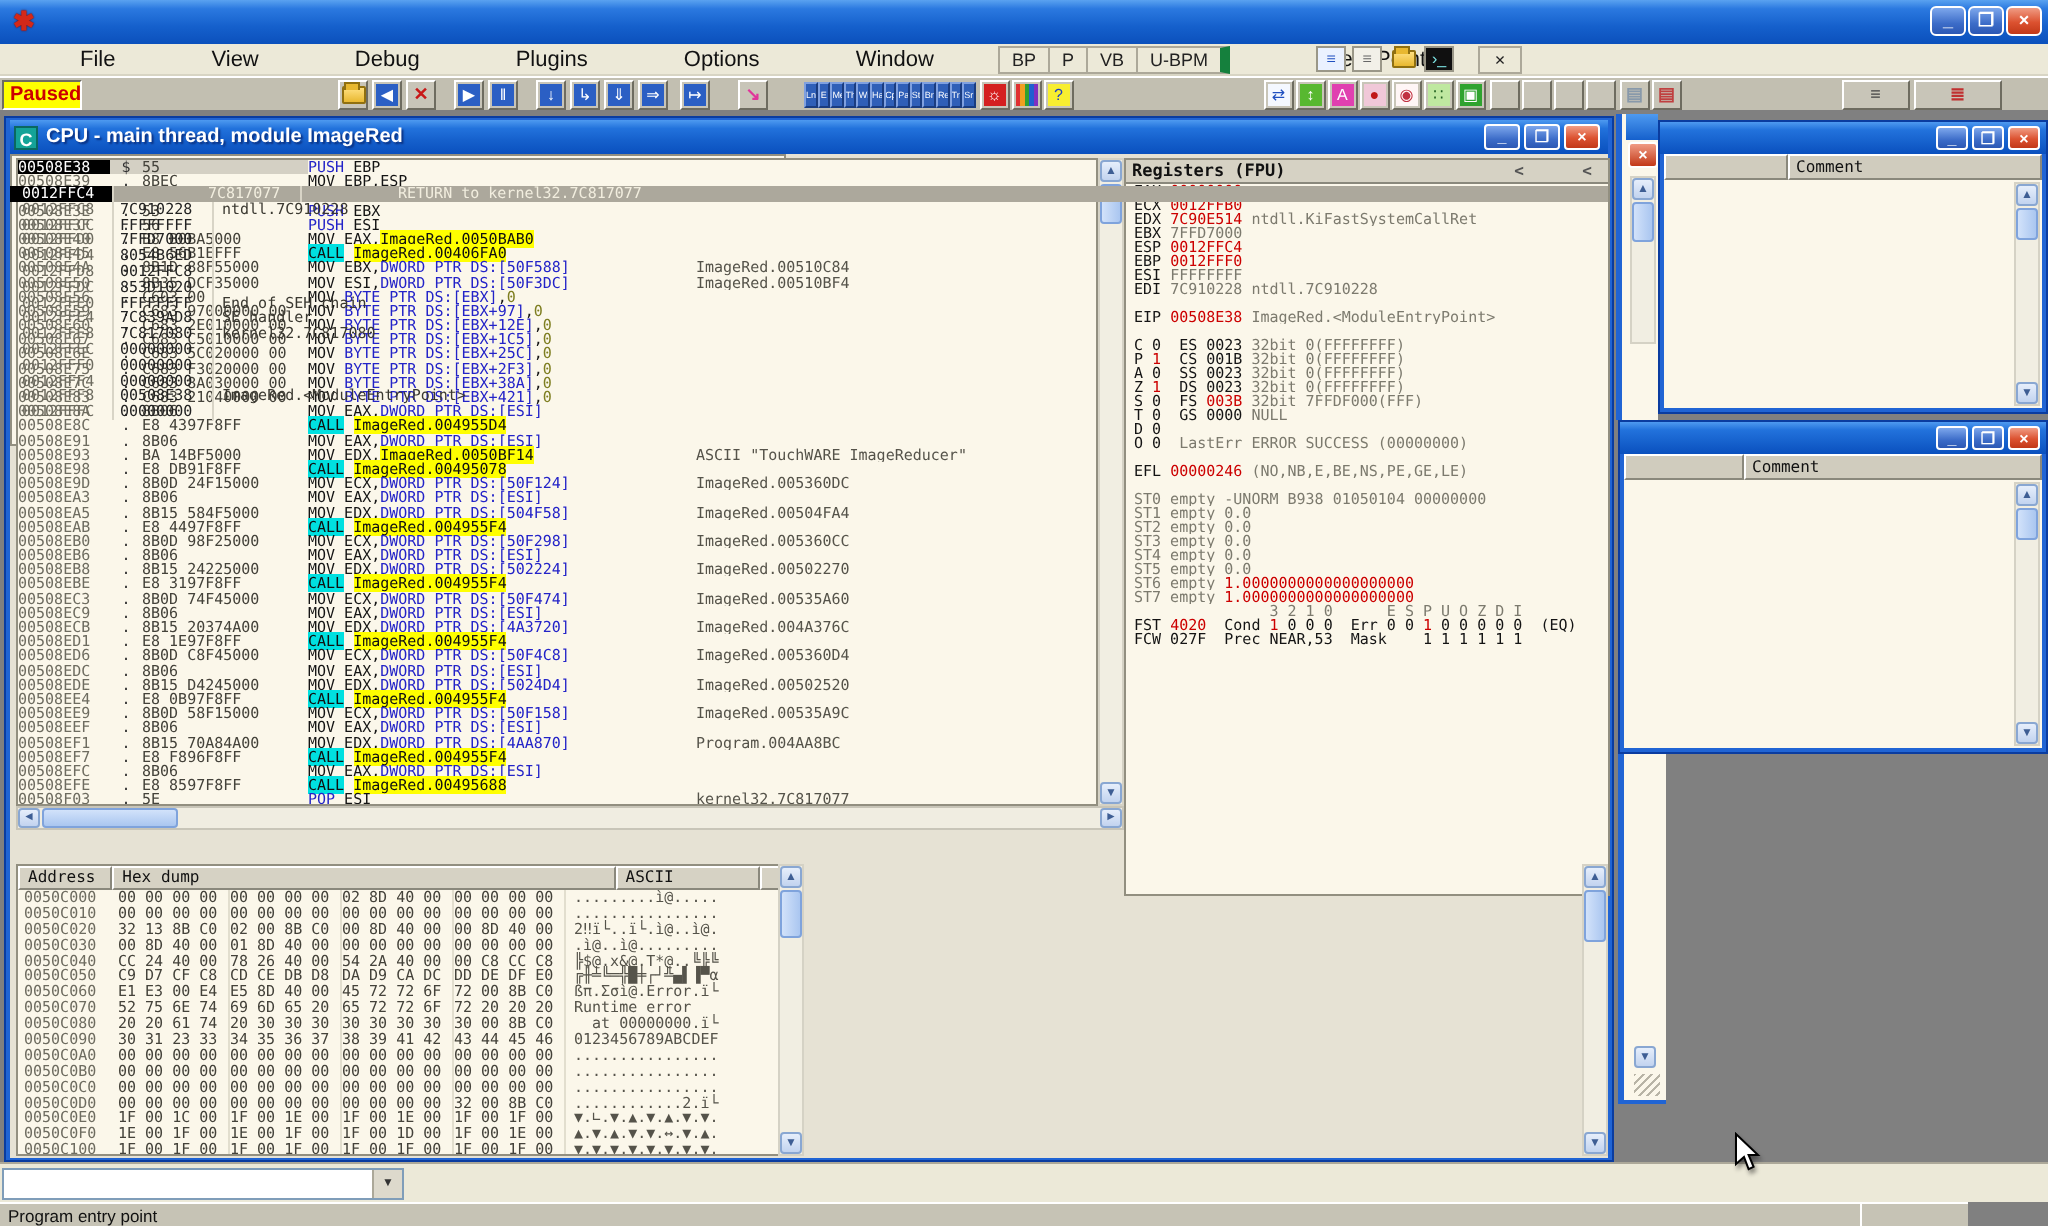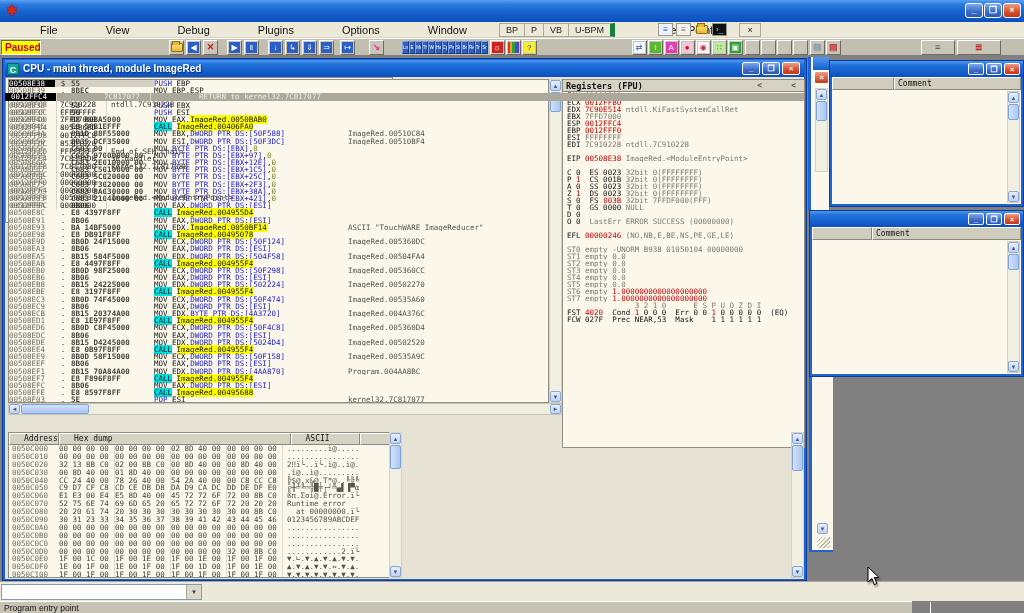--- a/index.html
+++ b/index.html
@@ -50,21 +50,21 @@
 
   .pane{ position:absolute; background:#FBF7EA; border:1px solid #928F80; }
   .mono{ font-family:"DejaVu Sans Mono", monospace; }
 
   
   #disasm{ left:3px; top:2px; width:541px; height:324px; overflow:hidden; }
   .d-row{ display:flex; height:7.2px; font-size:7.5px; line-height:7.3px; white-space:pre; }
   .d-addr{ width:46px; color:#6E6C60; flex:none; }
   .d-row.sel .d-addr{ background:#000; color:#fff; }
   .d-mark{ width:16px; color:#333; text-align:center; flex:none; }
-  .d-hex{ width:83px; color:#44423A; flex:none;font-weight:bold; }
+  .d-hex{ width:83px; color:#44423A; flex:none; }
   .d-row.sel .d-mark,.d-row.sel .d-hex{ background:#D4D0C4; }
   .d-ins{ width:194px; flex:none; }
   .d-com{ flex:1; color:#55534A; overflow:hidden; }
   .sg-n{ color:#141414; } .sg-b{ color:#2323C8; } .sg-o{ color:#7E7E20; }
   .sg-y{ background:#FFFF00; color:#101010; } .sg-c{ background:#00E0E0; color:#101010; }
   .sg-k{ color:#141414; } .sg-r{ color:#CC0000; } .sg-g{ color:#7C7A6E; }
 
   
   #regs{ left:557px; top:2px; width:243px; height:369px; overflow:hidden; }
   .reg-head{ height:12px; background:#D6D2C4; border-bottom:1px solid #8A887C; font-size:8.5px; font-weight:bold; color:#111; padding:1px 3px; font-family:"DejaVu Sans Mono",monospace; position:relative; }
@@ -76,21 +76,21 @@
   #info{ left:3px; top:338px; width:554px; height:14px; font-size:7.5px; line-height:12px; padding-left:3px; color:#111; }
   .sb{ position:absolute; background:#F1EEE2; border:1px solid #D5D2C5; }
   .sbtn{ position:absolute; left:0; width:11px; height:11px; background:linear-gradient(180deg,#E6EEFB,#C2D3EF); border:1px solid #89A7D2; border-radius:2px; color:#3E5E94; font-size:6px; line-height:10px; text-align:center; }
   .sthumb{ position:absolute; left:0; width:11px; background:linear-gradient(90deg,#D2E2FA,#AAC6F0); border:1px solid #7FA3DC; border-radius:2px; }
   .hbtn{ position:absolute; top:0; width:11px; height:10px; background:linear-gradient(180deg,#E6EEFB,#C2D3EF); border:1px solid #89A7D2; border-radius:2px; color:#3E5E94; font-size:6px; line-height:9px; text-align:center; }
   .hthumb{ position:absolute; top:0; left:12px; width:68px; height:10px; background:linear-gradient(180deg,#D2E2FA,#AAC6F0); border:1px solid #7FA3DC; border-radius:2px; }
 
   
   #dump{ left:3px; top:355px; width:383px; height:146px; overflow:hidden; }
   .dump-head{ display:flex; height:12px; }
-  .dh{ background:#D6D2C4; border:1px solid; border-color:#FFF #8A887C #8A887C #FFF; font-size:8px; color:#111; padding:0 14px; line-height:10px; font-family:"DejaVu Sans Mono",monospace; }
+  .dh{ background:#D6D2C4; border:1px solid; border-color:#FFF #8A887C #8A887C #FFF; font-size:8px; color:#111; padding:0 4px; line-height:10px; font-family:"DejaVu Sans Mono",monospace; }
   .m-row{ display:flex; height:7.9px; font-size:7.5px; line-height:7.8px; white-space:pre; }
   .m-addr{ width:50px; color:#6E6C60; padding-left:3px; flex:none; }
   .m-grp{ width:56px; color:#44423A; border-right:1px solid #E2DECE; flex:none; }
   .m-asc{ width:78px; color:#55534A; padding-left:4px; flex:none; }
 
   
   #stackpane{ left:401px; top:355px; width:388px; height:146px; overflow:hidden; background:#FBF7EA; border:1px solid #928F80; }
   #stack-rows{ position:absolute; left:0; top:16px; width:100%; }
   .s-row{ display:flex; height:7.8px; font-size:7.5px; line-height:7.7px; white-space:pre; }
   .s-addr{ width:52px; color:#6E6C60; padding-left:6px; flex:none; border-right:1px solid #D8D4C6; }
@@ -101,21 +101,21 @@
   .s-row.sel .s-val,.s-row.sel .s-com{ color:#F2EEDF;margin-left:44px; }
 
   
   .cw{ position:absolute; background:#2064D4; border:1px solid #0A3CA0; }
   .cw-title{ height:16px; background:linear-gradient(180deg,#4E9AF0 0%,#2272DC 25%,#1560CC 65%,#0A50BE 100%); position:relative; }
   .cw-btns{ position:absolute; right:3px; top:2px; display:flex; gap:2px; }
   .cw-body{ position:absolute; left:2px; right:2px; bottom:2px; background:#FBF7EA; }
   .cw-cols{ display:flex; height:13px; }
   .cwh{ background:#D0CCBE; border:1px solid; border-color:#FFF #8A887C #8A887C #FFF; font-size:8px; font-family:"DejaVu Sans Mono",monospace; color:#111; padding:1px 3px; }
 
-  .statusbar{ left:0; top:601px; width:912px; height:12px; background:#C6C3B5; border-top:1px solid #fff; font-size:8.5px; color:#111; }
+  .statusbar{ left:0; top:601px; width:984px; height:12px; background:#C6C3B5; border-top:1px solid #fff; font-size:8.5px; color:#111; }
   .cmdbar{ left:0; top:581px; width:1024px; height:20px; background:#ECE9D8; border-top:1px solid #ACA899; }
   .combo{ left:1px; top:2px; width:201px; height:16px; background:#fff; border:1px solid #7F9DB9; display:flex; }
   .combo input{ flex:1; border:none; outline:none; font-size:9px; padding:0 2px; background:#fff; }
   .combo .drop{ width:15px; background:#DDD9CC; border-left:1px solid #ACA899; color:#333; font-size:6px; text-align:center; line-height:14px; }
 </style>
 </head>
 <body>
 
 <div id="app">
 
@@ -289,21 +289,21 @@
             <div class="d-row mono"><span class="d-addr">00508E9D</span><span class="d-mark">.</span><span class="d-hex">8B0D 24F15000</span><span class="d-ins"><span class="sg-n">MOV ECX,</span><span class="sg-b">DWORD PTR DS:[50F124]</span></span><span class="d-com">ImageRed.005360DC</span></div>
             <div class="d-row mono"><span class="d-addr">00508EA3</span><span class="d-mark">.</span><span class="d-hex">8B06</span><span class="d-ins"><span class="sg-n">MOV EAX,</span><span class="sg-b">DWORD PTR DS:[ESI]</span></span><span class="d-com"></span></div>
             <div class="d-row mono"><span class="d-addr">00508EA5</span><span class="d-mark">.</span><span class="d-hex">8B15 584F5000</span><span class="d-ins"><span class="sg-n">MOV EDX,</span><span class="sg-b">DWORD PTR DS:[504F58]</span></span><span class="d-com">ImageRed.00504FA4</span></div>
             <div class="d-row mono"><span class="d-addr">00508EAB</span><span class="d-mark">.</span><span class="d-hex">E8 4497F8FF</span><span class="d-ins"><span class="sg-c">CALL</span><span class="sg-n"> </span><span class="sg-y">ImageRed.004955F4</span></span><span class="d-com"></span></div>
             <div class="d-row mono"><span class="d-addr">00508EB0</span><span class="d-mark">.</span><span class="d-hex">8B0D 98F25000</span><span class="d-ins"><span class="sg-n">MOV ECX,</span><span class="sg-b">DWORD PTR DS:[50F298]</span></span><span class="d-com">ImageRed.005360CC</span></div>
             <div class="d-row mono"><span class="d-addr">00508EB6</span><span class="d-mark">.</span><span class="d-hex">8B06</span><span class="d-ins"><span class="sg-n">MOV EAX,</span><span class="sg-b">DWORD PTR DS:[ESI]</span></span><span class="d-com"></span></div>
             <div class="d-row mono"><span class="d-addr">00508EB8</span><span class="d-mark">.</span><span class="d-hex">8B15 24225000</span><span class="d-ins"><span class="sg-n">MOV EDX,</span><span class="sg-b">DWORD PTR DS:[502224]</span></span><span class="d-com">ImageRed.00502270</span></div>
             <div class="d-row mono"><span class="d-addr">00508EBE</span><span class="d-mark">.</span><span class="d-hex">E8 3197F8FF</span><span class="d-ins"><span class="sg-c">CALL</span><span class="sg-n"> </span><span class="sg-y">ImageRed.004955F4</span></span><span class="d-com"></span></div>
             <div class="d-row mono"><span class="d-addr">00508EC3</span><span class="d-mark">.</span><span class="d-hex">8B0D 74F45000</span><span class="d-ins"><span class="sg-n">MOV ECX,</span><span class="sg-b">DWORD PTR DS:[50F474]</span></span><span class="d-com">ImageRed.00535A60</span></div>
             <div class="d-row mono"><span class="d-addr">00508EC9</span><span class="d-mark">.</span><span class="d-hex">8B06</span><span class="d-ins"><span class="sg-n">MOV EAX,</span><span class="sg-b">DWORD PTR DS:[ESI]</span></span><span class="d-com"></span></div>
-            <div class="d-row mono"><span class="d-addr">00508ECB</span><span class="d-mark">.</span><span class="d-hex">8B15 20374A00</span><span class="d-ins"><span class="sg-n">MOV EDX,</span><span class="sg-b">BYTE PTR DS:[4A3720]</span></span><span class="d-com">ImageRed.004A376C</span></div>
+            <div class="d-row mono"><span class="d-addr">00508ECB</span><span class="d-mark">.</span><span class="d-hex">8B15 20374A00</span><span class="d-ins"><span class="sg-n">MOV EDX,</span><span class="sg-b">DWORD PTR DS:[4A3720]</span></span><span class="d-com">ImageRed.004A376C</span></div>
             <div class="d-row mono"><span class="d-addr">00508ED1</span><span class="d-mark">.</span><span class="d-hex">E8 1E97F8FF</span><span class="d-ins"><span class="sg-c">CALL</span><span class="sg-n"> </span><span class="sg-y">ImageRed.004955F4</span></span><span class="d-com"></span></div>
             <div class="d-row mono"><span class="d-addr">00508ED6</span><span class="d-mark">.</span><span class="d-hex">8B0D C8F45000</span><span class="d-ins"><span class="sg-n">MOV ECX,</span><span class="sg-b">DWORD PTR DS:[50F4C8]</span></span><span class="d-com">ImageRed.005360D4</span></div>
             <div class="d-row mono"><span class="d-addr">00508EDC</span><span class="d-mark">.</span><span class="d-hex">8B06</span><span class="d-ins"><span class="sg-n">MOV EAX,</span><span class="sg-b">DWORD PTR DS:[ESI]</span></span><span class="d-com"></span></div>
             <div class="d-row mono"><span class="d-addr">00508EDE</span><span class="d-mark">.</span><span class="d-hex">8B15 D4245000</span><span class="d-ins"><span class="sg-n">MOV EDX,</span><span class="sg-b">DWORD PTR DS:[5024D4]</span></span><span class="d-com">ImageRed.00502520</span></div>
             <div class="d-row mono"><span class="d-addr">00508EE4</span><span class="d-mark">.</span><span class="d-hex">E8 0B97F8FF</span><span class="d-ins"><span class="sg-c">CALL</span><span class="sg-n"> </span><span class="sg-y">ImageRed.004955F4</span></span><span class="d-com"></span></div>
             <div class="d-row mono"><span class="d-addr">00508EE9</span><span class="d-mark">.</span><span class="d-hex">8B0D 58F15000</span><span class="d-ins"><span class="sg-n">MOV ECX,</span><span class="sg-b">DWORD PTR DS:[50F158]</span></span><span class="d-com">ImageRed.00535A9C</span></div>
             <div class="d-row mono"><span class="d-addr">00508EEF</span><span class="d-mark">.</span><span class="d-hex">8B06</span><span class="d-ins"><span class="sg-n">MOV EAX,</span><span class="sg-b">DWORD PTR DS:[ESI]</span></span><span class="d-com"></span></div>
             <div class="d-row mono"><span class="d-addr">00508EF1</span><span class="d-mark">.</span><span class="d-hex">8B15 70A84A00</span><span class="d-ins"><span class="sg-n">MOV EDX,</span><span class="sg-b">DWORD PTR DS:[4AA870]</span></span><span class="d-com">Program.004AA8BC</span></div>
             <div class="d-row mono"><span class="d-addr">00508EF7</span><span class="d-mark">.</span><span class="d-hex">E8 F896F8FF</span><span class="d-ins"><span class="sg-c">CALL</span><span class="sg-n"> </span><span class="sg-y">ImageRed.004955F4</span></span><span class="d-com"></span></div>
             <div class="d-row mono"><span class="d-addr">00508EFC</span><span class="d-mark">.</span><span class="d-hex">8B06</span><span class="d-ins"><span class="sg-n">MOV EAX,</span><span class="sg-b">DWORD PTR DS:[ESI]</span></span><span class="d-com"></span></div>

